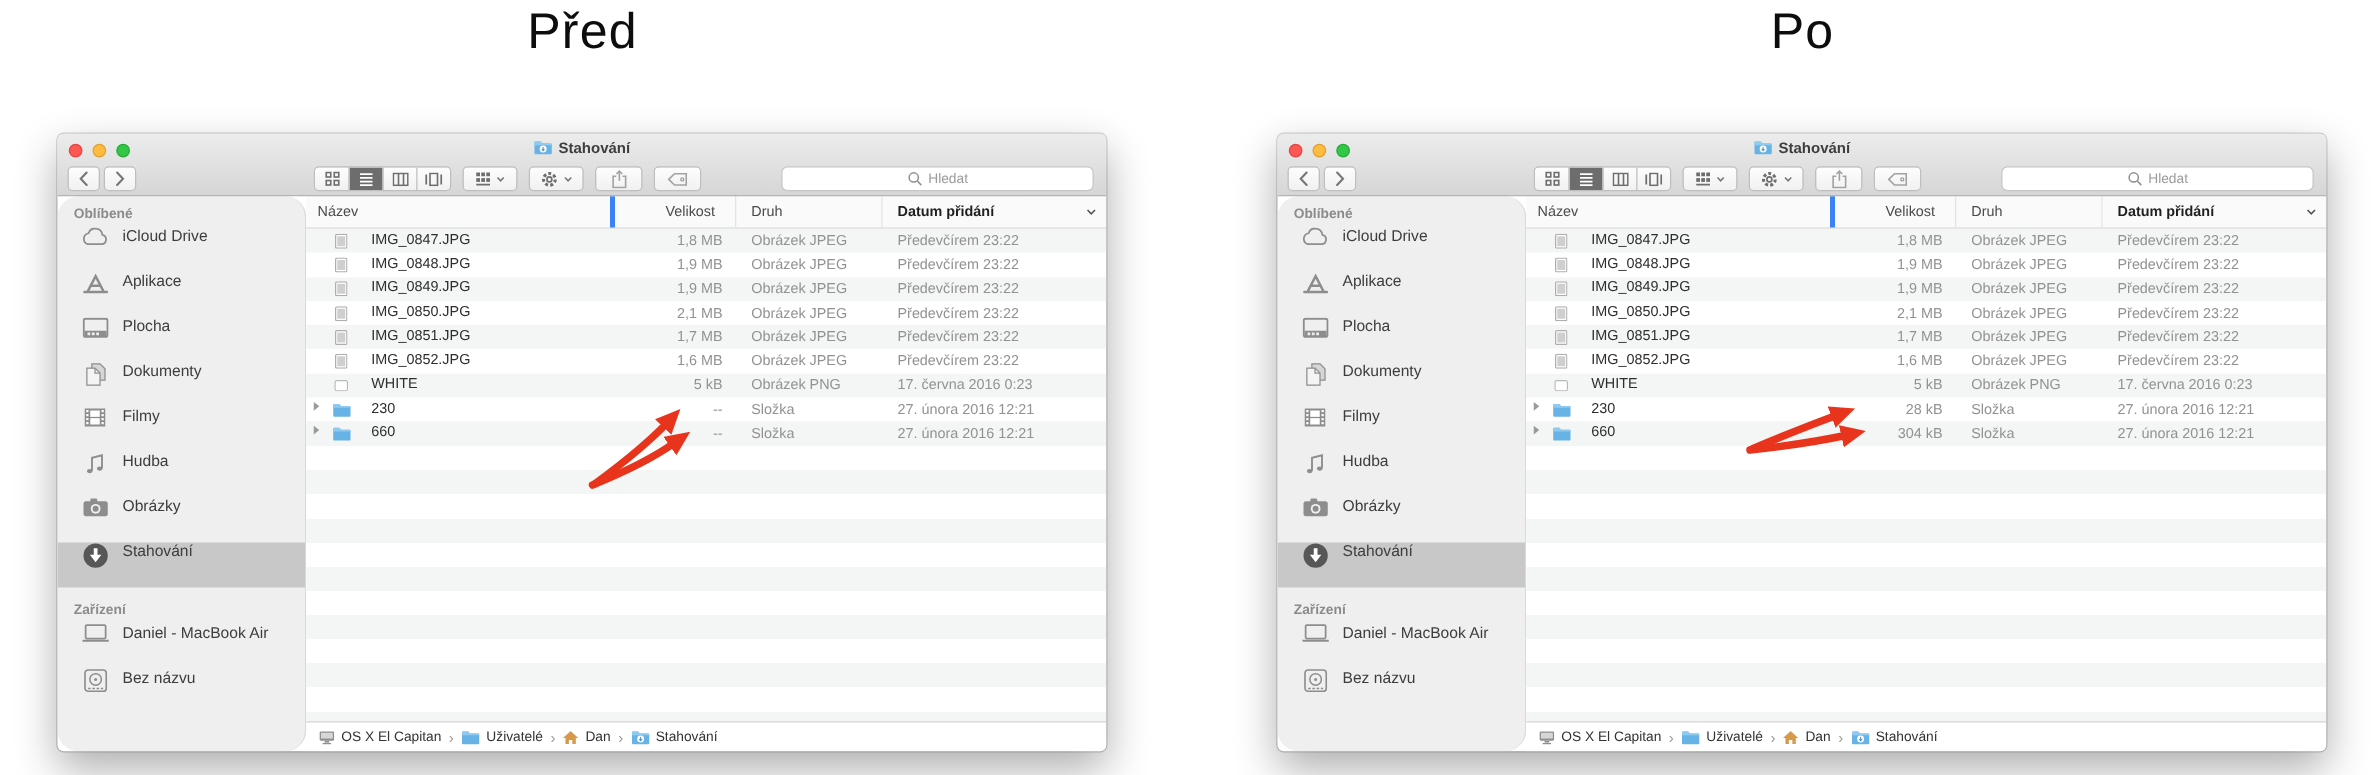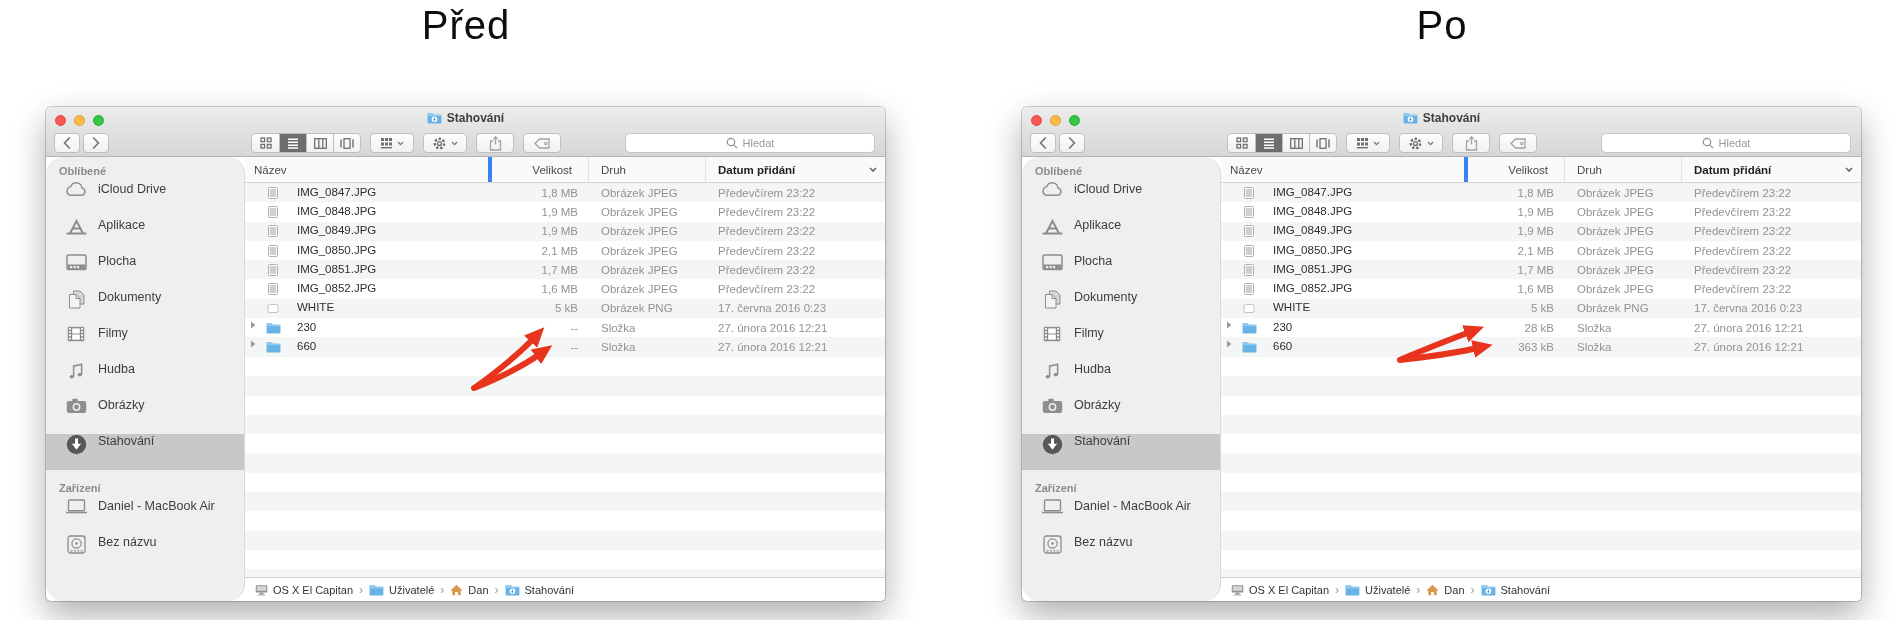--- a/index.html
+++ b/index.html
@@ -981,21 +981,21 @@
                 </svg>
               </span>
             <span class="fic ic">
                 <svg width="15" height="12" viewBox="0 0 16 13">
                   <path fill="#68b3e5" d="M0.5 2.2 a1 1 0 0 1 1-1 h4.3 l1.6 1.9 h7.1 a1 1 0 0 1 1 1 v7.3 a1 1 0 0 1 -1 1 H1.5 a1 1 0 0 1 -1-1 z"></path>
                   <path fill="#8fcaf1" d="M0.5 4.6 h15 v-0.5 a1 1 0 0 0 -1-1 H7.4 L5.8 1.2 H1.5 a1 1 0 0 0 -1 1 z"></path>
                 </svg>
               </span>
             <span class="fname">660</span>
           </div>
-          <div class="csize">363 kB</div>
+          <div class="csize">304 kB</div>
           <div class="ckind">Složka</div>
           <div class="cdate">27. února 2016 12:21</div>
         </div>
         </div>
       <div class="filler"></div>
       <div class="pathbar">
           <div class="crumb">
 
           <span class="cic ic">
               <svg width="13" height="12" viewBox="0 0 14 12">

